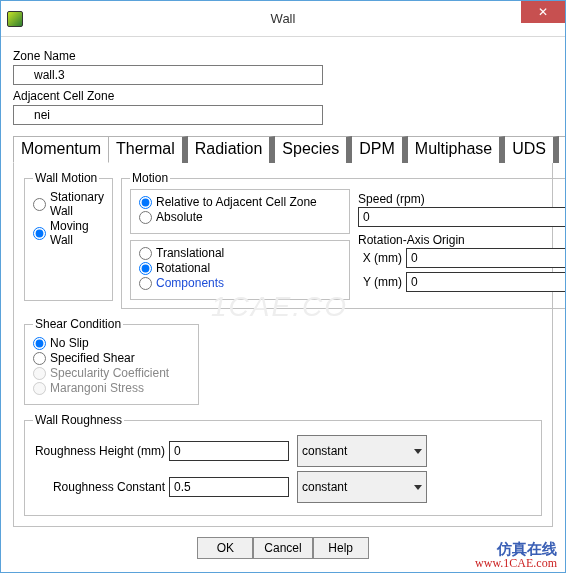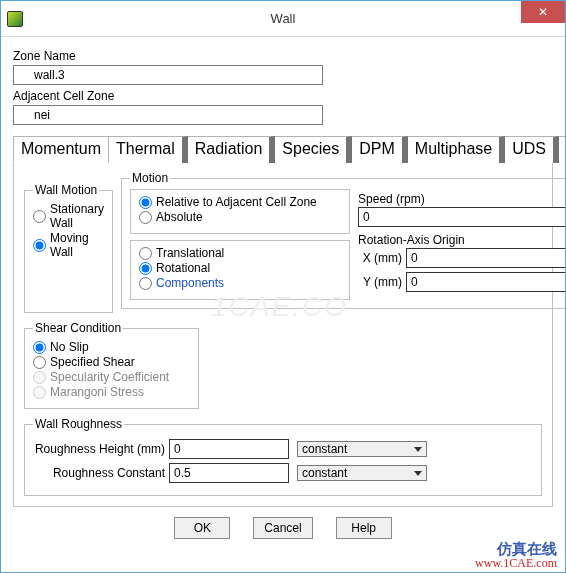--- a/index.html
+++ b/index.html
@@ -123,38 +123,38 @@
     font-size: 12px;
   }
   .roughness-row {
     display: flex;
     align-items: center;
     margin: 4px 0;
   }
   .roughness-row .lbl { width: 136px; text-align: right; padding-right: 4px;}
   .roughness-row .numbox { width: 120px; flex: none; }
   .dropdown {
-    width: 130px; height: 16px;
+    width: 130px; height: 32px;
     border: 1px solid #7a7a7a;
     background: #f0f0f0;
     font-size: 12px;
     display: flex; align-items: center; justify-content: space-between;
     padding: 0 4px;
     margin-left: 8px;
   }
   .chev {
     width: 0; height: 0;
     border-left: 4px solid transparent;
     border-right: 4px solid transparent;
     border-top: 5px solid #333;
   }
   .bottom-bar {
     display: flex;
     justify-content: center;
-    gap: 23px;
+    gap: 0;
     padding: 10px 0 12px 0;
     position: relative;
   }
   .btn {
     min-width: 56px;
     height: 22px;
     border: 1px solid #8a8a8a;
     background: #f0f0f0;
     font-size: 12px;
     display: flex; align-items: center; justify-content: center;
@@ -206,21 +206,21 @@
     <div class="tab">Radiation</div>
     <div class="tab">Species</div>
     <div class="tab">DPM</div>
     <div class="tab">Multiphase</div>
     <div class="tab">UDS</div>
     <div class="tab">Wall Film</div>
   </div>
 
   <div class="tabbody">
     <div class="row" style="gap:8px; align-items:flex-start;">
-      <fieldset class="group" style="width:118px; height:130px;margin-top:12px;">
+      <fieldset class="group" style="width:118px; height:130px;">
         <legend>Wall Motion</legend>
         <div class="radio-line">
           <input type="radio" name="wm" style="">
           <span>Stationary Wall</span>
         </div>
         <div class="radio-line">
           <input type="radio" name="wm" checked="" style="">
           <span>Moving Wall</span>
         </div>
       </fieldset>

